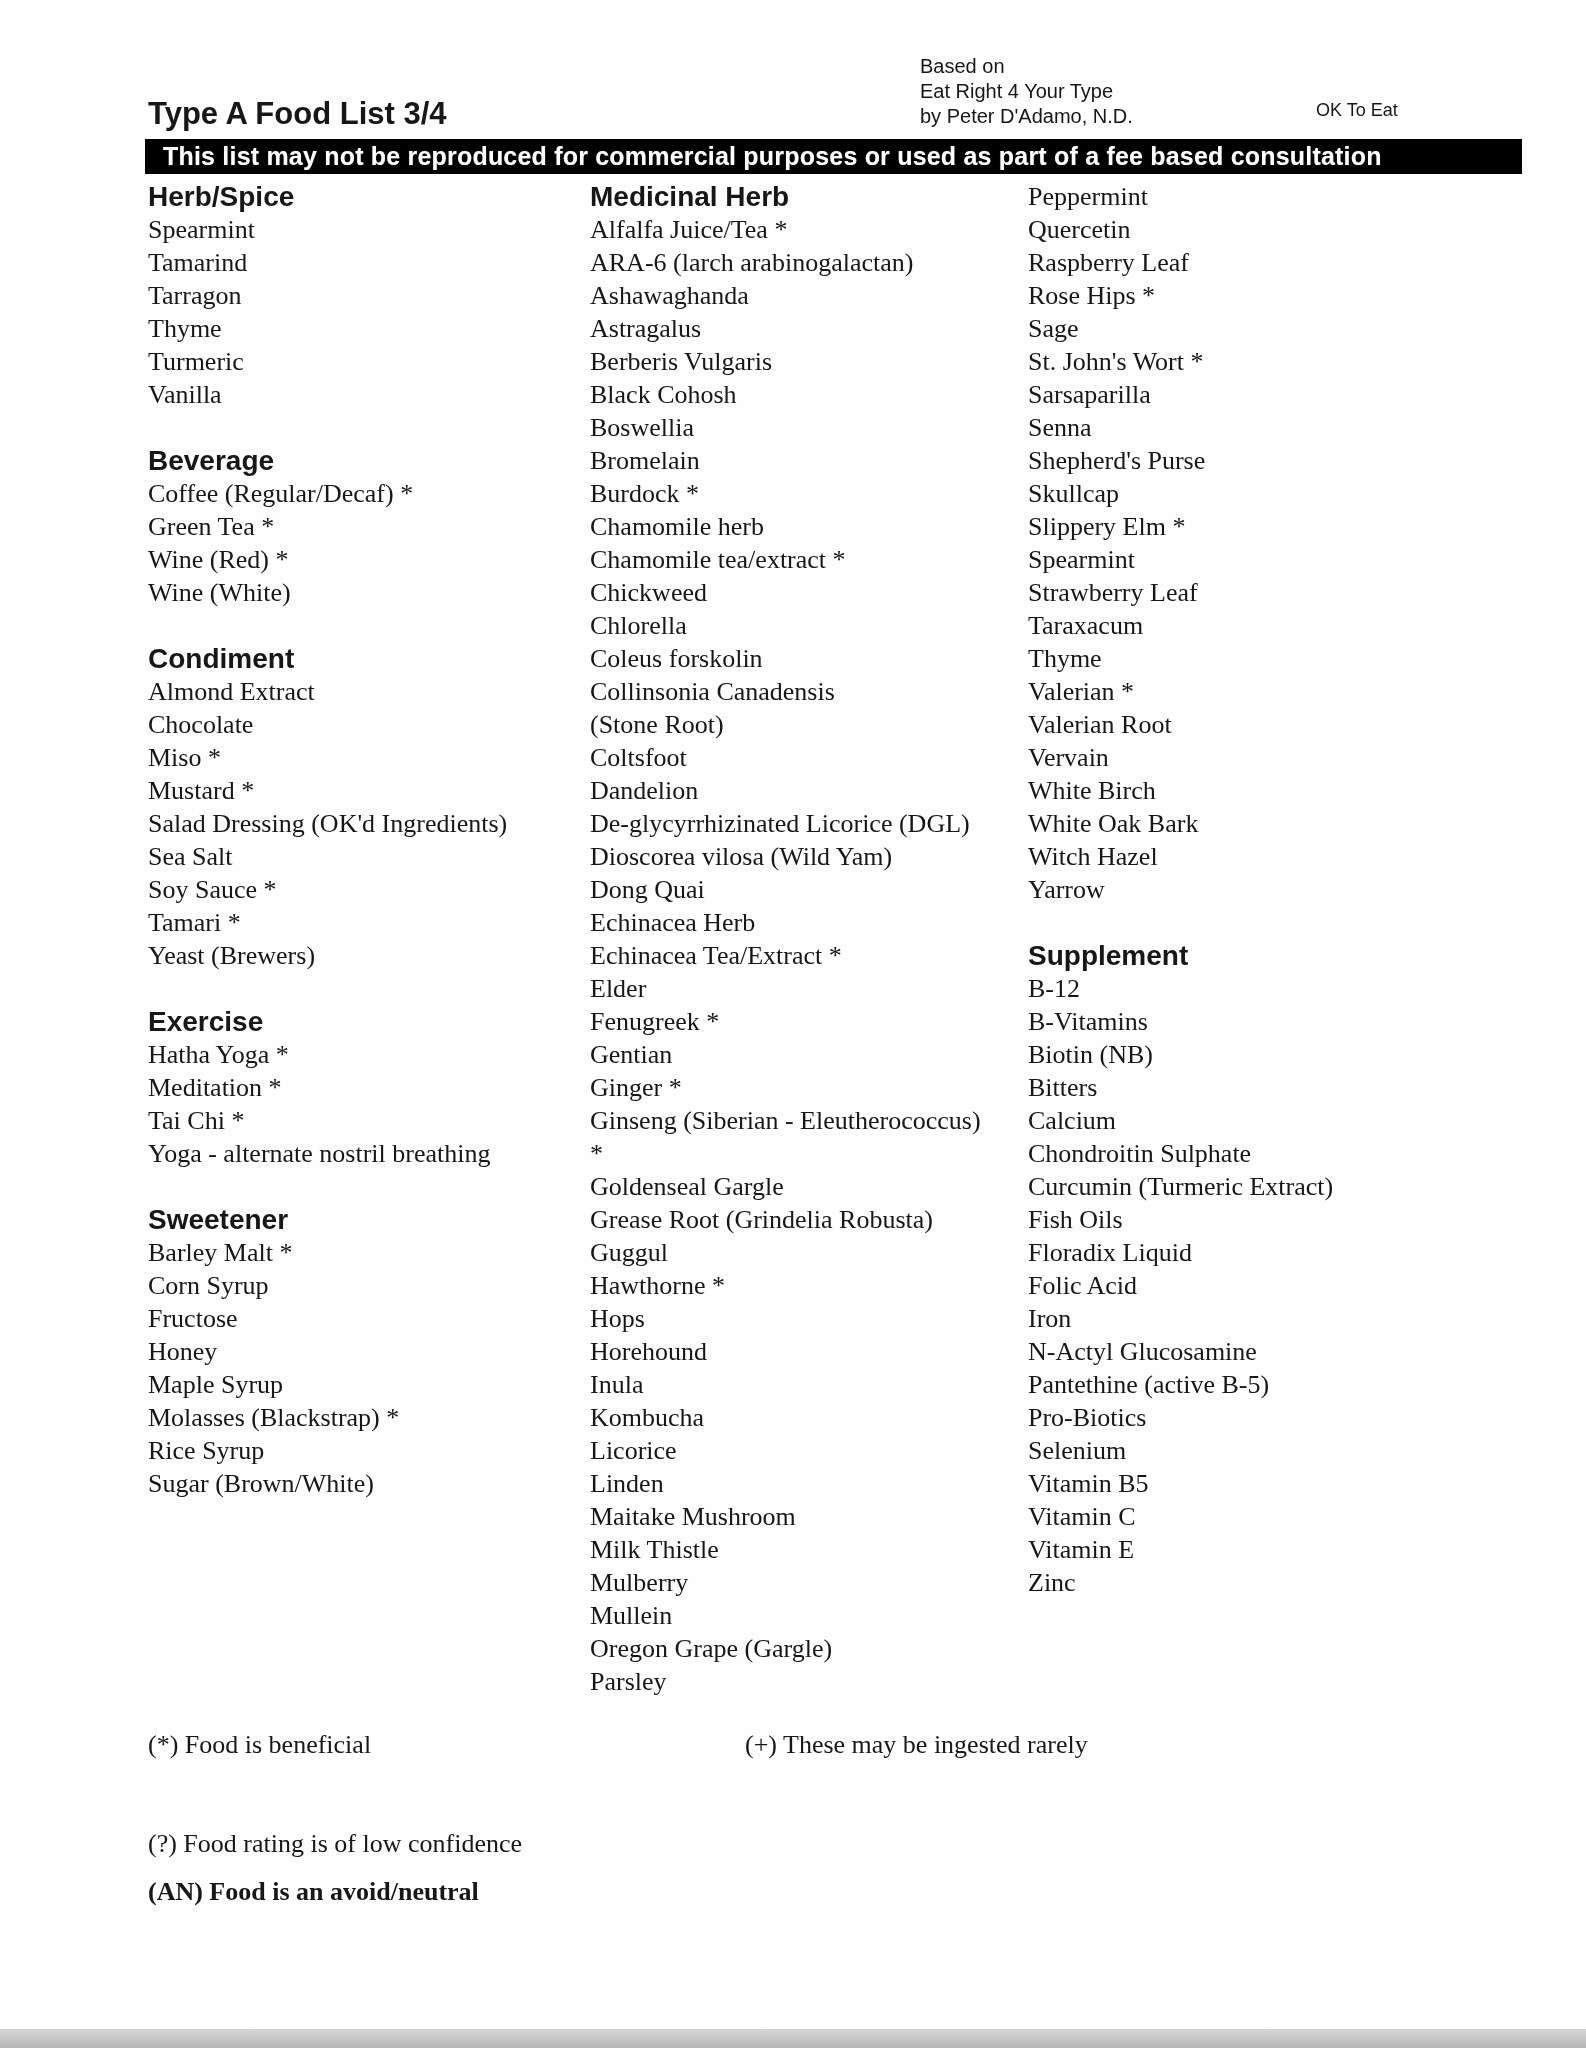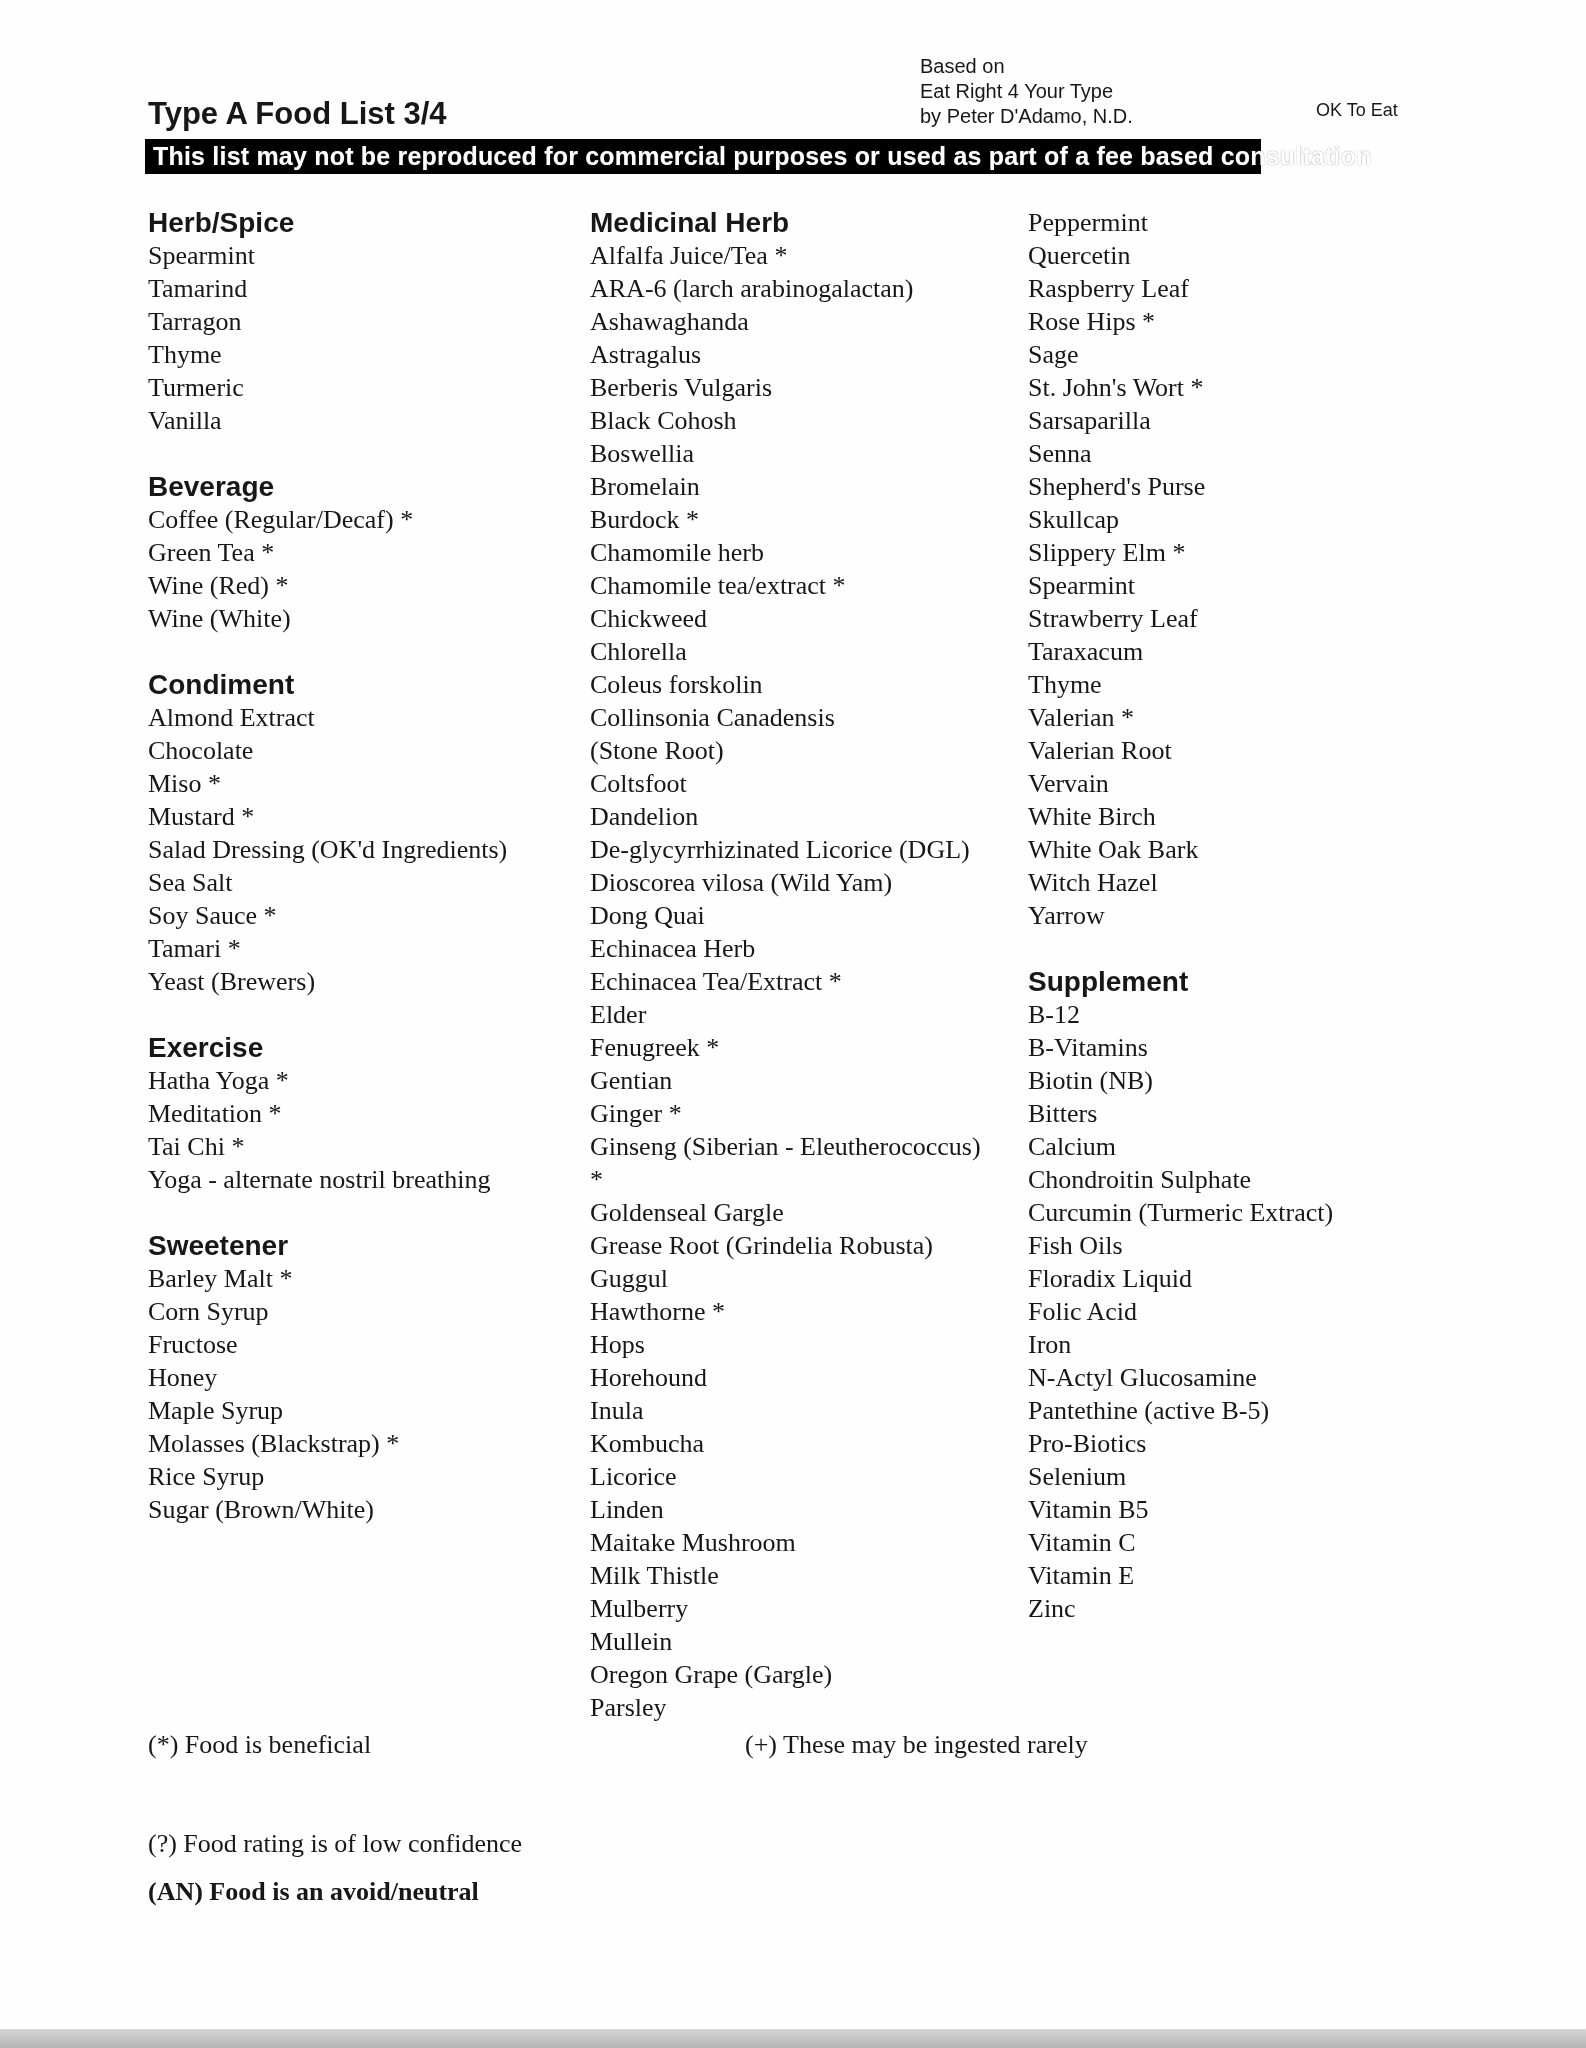--- a/index.html
+++ b/index.html
@@ -20,32 +20,32 @@
     position:absolute;left:920px;top:54px;
     font-family:"Liberation Sans", sans-serif;
     font-size:20px;line-height:25px;white-space:nowrap;
   }
   .ok{
     position:absolute;left:1316px;top:100px;
     font-family:"Liberation Sans", sans-serif;
     font-size:18px;white-space:nowrap;
   }
   .bar{
-    position:absolute;left:145px;top:139px;width:1116px;height:35px;
+    position:absolute;left:145px;top:139px;width:1377px;height:35px;
     background:#000;color:#fff;
     font-family:"Liberation Sans", sans-serif;
     font-weight:bold;font-size:25px;line-height:35px;
-    padding-left:8px;box-sizing:border-box;
+    padding-left:18px;box-sizing:border-box;
     white-space:nowrap;letter-spacing:0.2px;
     text-shadow:0 0 1px #666;
   }
 
   .col{
     position:absolute;top:180px;
-    font-size:26px;line-height:33px;white-space:nowrap;margin-top:26px;
+    font-size:26px;line-height:33px;white-space:nowrap;
   }
   .col-0{left:148px;}
   .col-1{left:590px;}
   .col-2{left:1028px;}
   .section + .section{margin-top:33px;}
   .heading{
     font-family:"Liberation Sans", sans-serif;
     font-weight:bold;font-size:28px;line-height:33px;
   }
   .item{height:33px;}

